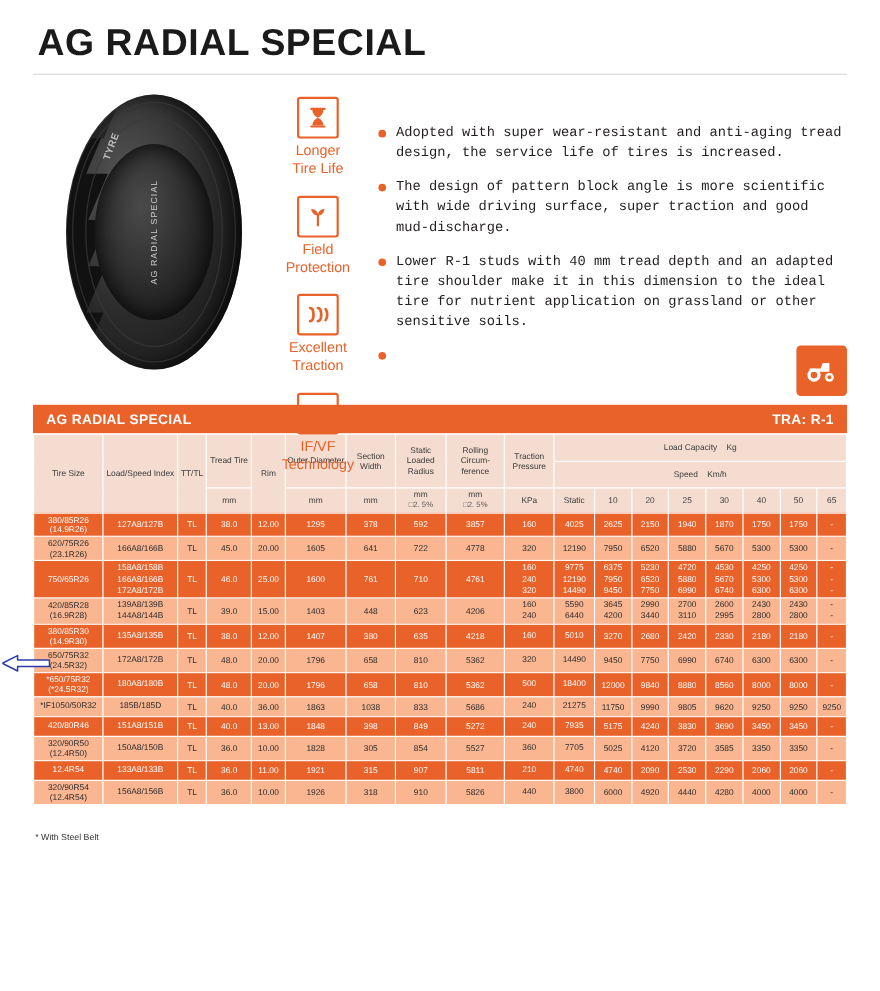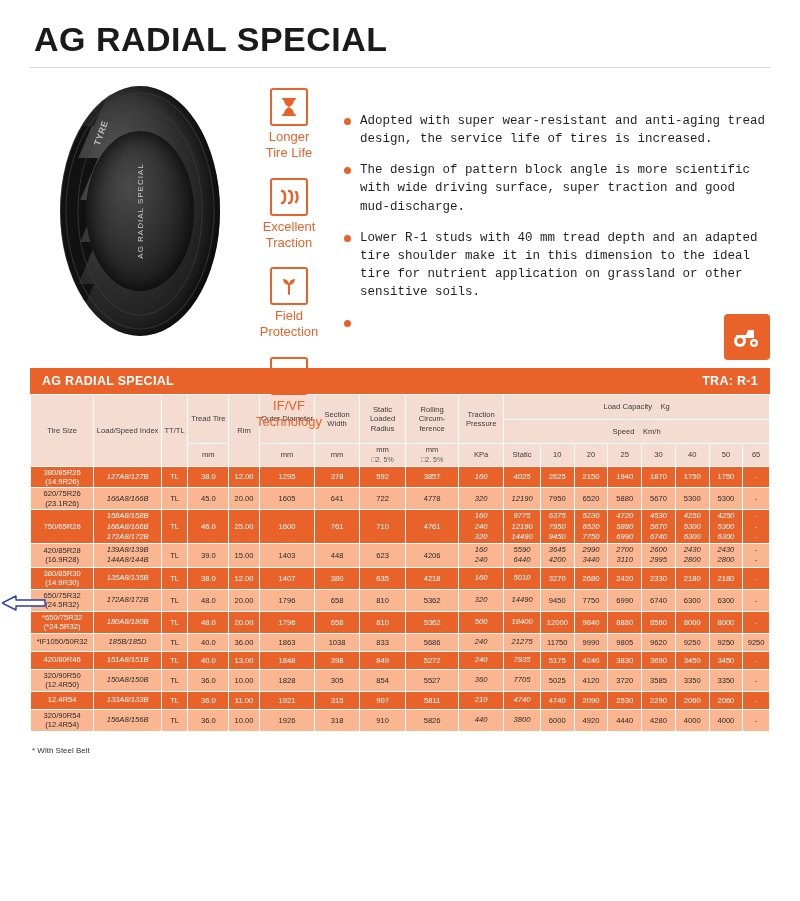--- a/index.html
+++ b/index.html
@@ -204,25 +204,25 @@
     color: #5a5a5a;
     margin-top: 2px;
   }
   tbody td {
     height: 15px;
     color: #fff;
   }
   tr.dark td { background: #e8622a; }
   tr.light td { background: #f9b690; color: #2b2b2b; }
   td.size { text-align: left; padding-left: 7px; line-height: 1.25; }
-  td.multi { line-height: 1.35; font-style: italic; }
+  td.multi { line-height: 1.35; }
   .footnote {
     font-size: 8px;
     color: #333;
-    margin-top: 14px;
+    margin-top: 25px;
     padding-left: 2px;
   }
   
   .row-arrow {
     position: absolute;
     left: 2px;
     width: 44px;
     height: 16px;
   }
 </style>
@@ -280,43 +280,43 @@
           </svg>
         </div>
         <div class="icon-caption">
           <span>Longer</span><br>
           <span>Tire Life</span>
         </div>
       </div>
 
       <div class="icon-item">
         <div class="icon-box">
+          <svg width="18" height="20" viewBox="0 0 18 20">
+            <path d="M9 18 V8" stroke="#e8622a" stroke-width="2" stroke-linecap="round"></path>
+            <path d="M9 9 C4 9 3 4 3 3 C8 3 9 7 9 9 Z" fill="#e8622a"></path>
+            <path d="M9 9 C14 9 15 4 15 3 C10 3 9 7 9 9 Z" fill="#e8622a"></path>
+          </svg>
+        </div>
+        <div class="icon-caption">
+          <span>Field</span><br>
+          <span>Protection</span>
+        </div>
+      </div>
+
+      <div class="icon-item">
+        <div class="icon-box">
           <svg width="20" height="18" viewBox="0 0 20 18">
             <path d="M3 3 C7 3 7 15 3 15" stroke="#e8622a" stroke-width="2.5" fill="none" stroke-linecap="round"></path>
             <path d="M10 3 C14 3 14 15 10 15" stroke="#e8622a" stroke-width="2.5" fill="none" stroke-linecap="round"></path>
             <path d="M17 4 C19 6 19 12 17 14" stroke="#e8622a" stroke-width="2.5" fill="none" stroke-linecap="round"></path>
           </svg>
         </div>
         <div class="icon-caption">
           <span>Excellent</span><br>
           <span>Traction</span>
-        </div>
-      </div>
-
-      <div class="icon-item">
-        <div class="icon-box">
-          <svg width="18" height="20" viewBox="0 0 18 20">
-            <path d="M9 18 V8" stroke="#e8622a" stroke-width="2" stroke-linecap="round"></path>
-            <path d="M9 9 C4 9 3 4 3 3 C8 3 9 7 9 9 Z" fill="#e8622a"></path>
-            <path d="M9 9 C14 9 15 4 15 3 C10 3 9 7 9 9 Z" fill="#e8622a"></path>
-          </svg>
-        </div>
-        <div class="icon-caption">
-          <span>Field</span><br>
-          <span>Protection</span>
         </div>
       </div>
 
       <div class="icon-item">
         <div class="icon-box">
           <svg width="20" height="16" viewBox="0 0 20 16">
             <path d="M1 5 Q5 1 10 5 T19 5" stroke="#e8622a" stroke-width="2" fill="none" stroke-linecap="round"></path>
             <path d="M1 11 Q5 7 10 11 T19 11" stroke="#e8622a" stroke-width="2" fill="none" stroke-linecap="round"></path>
           </svg>
         </div>

